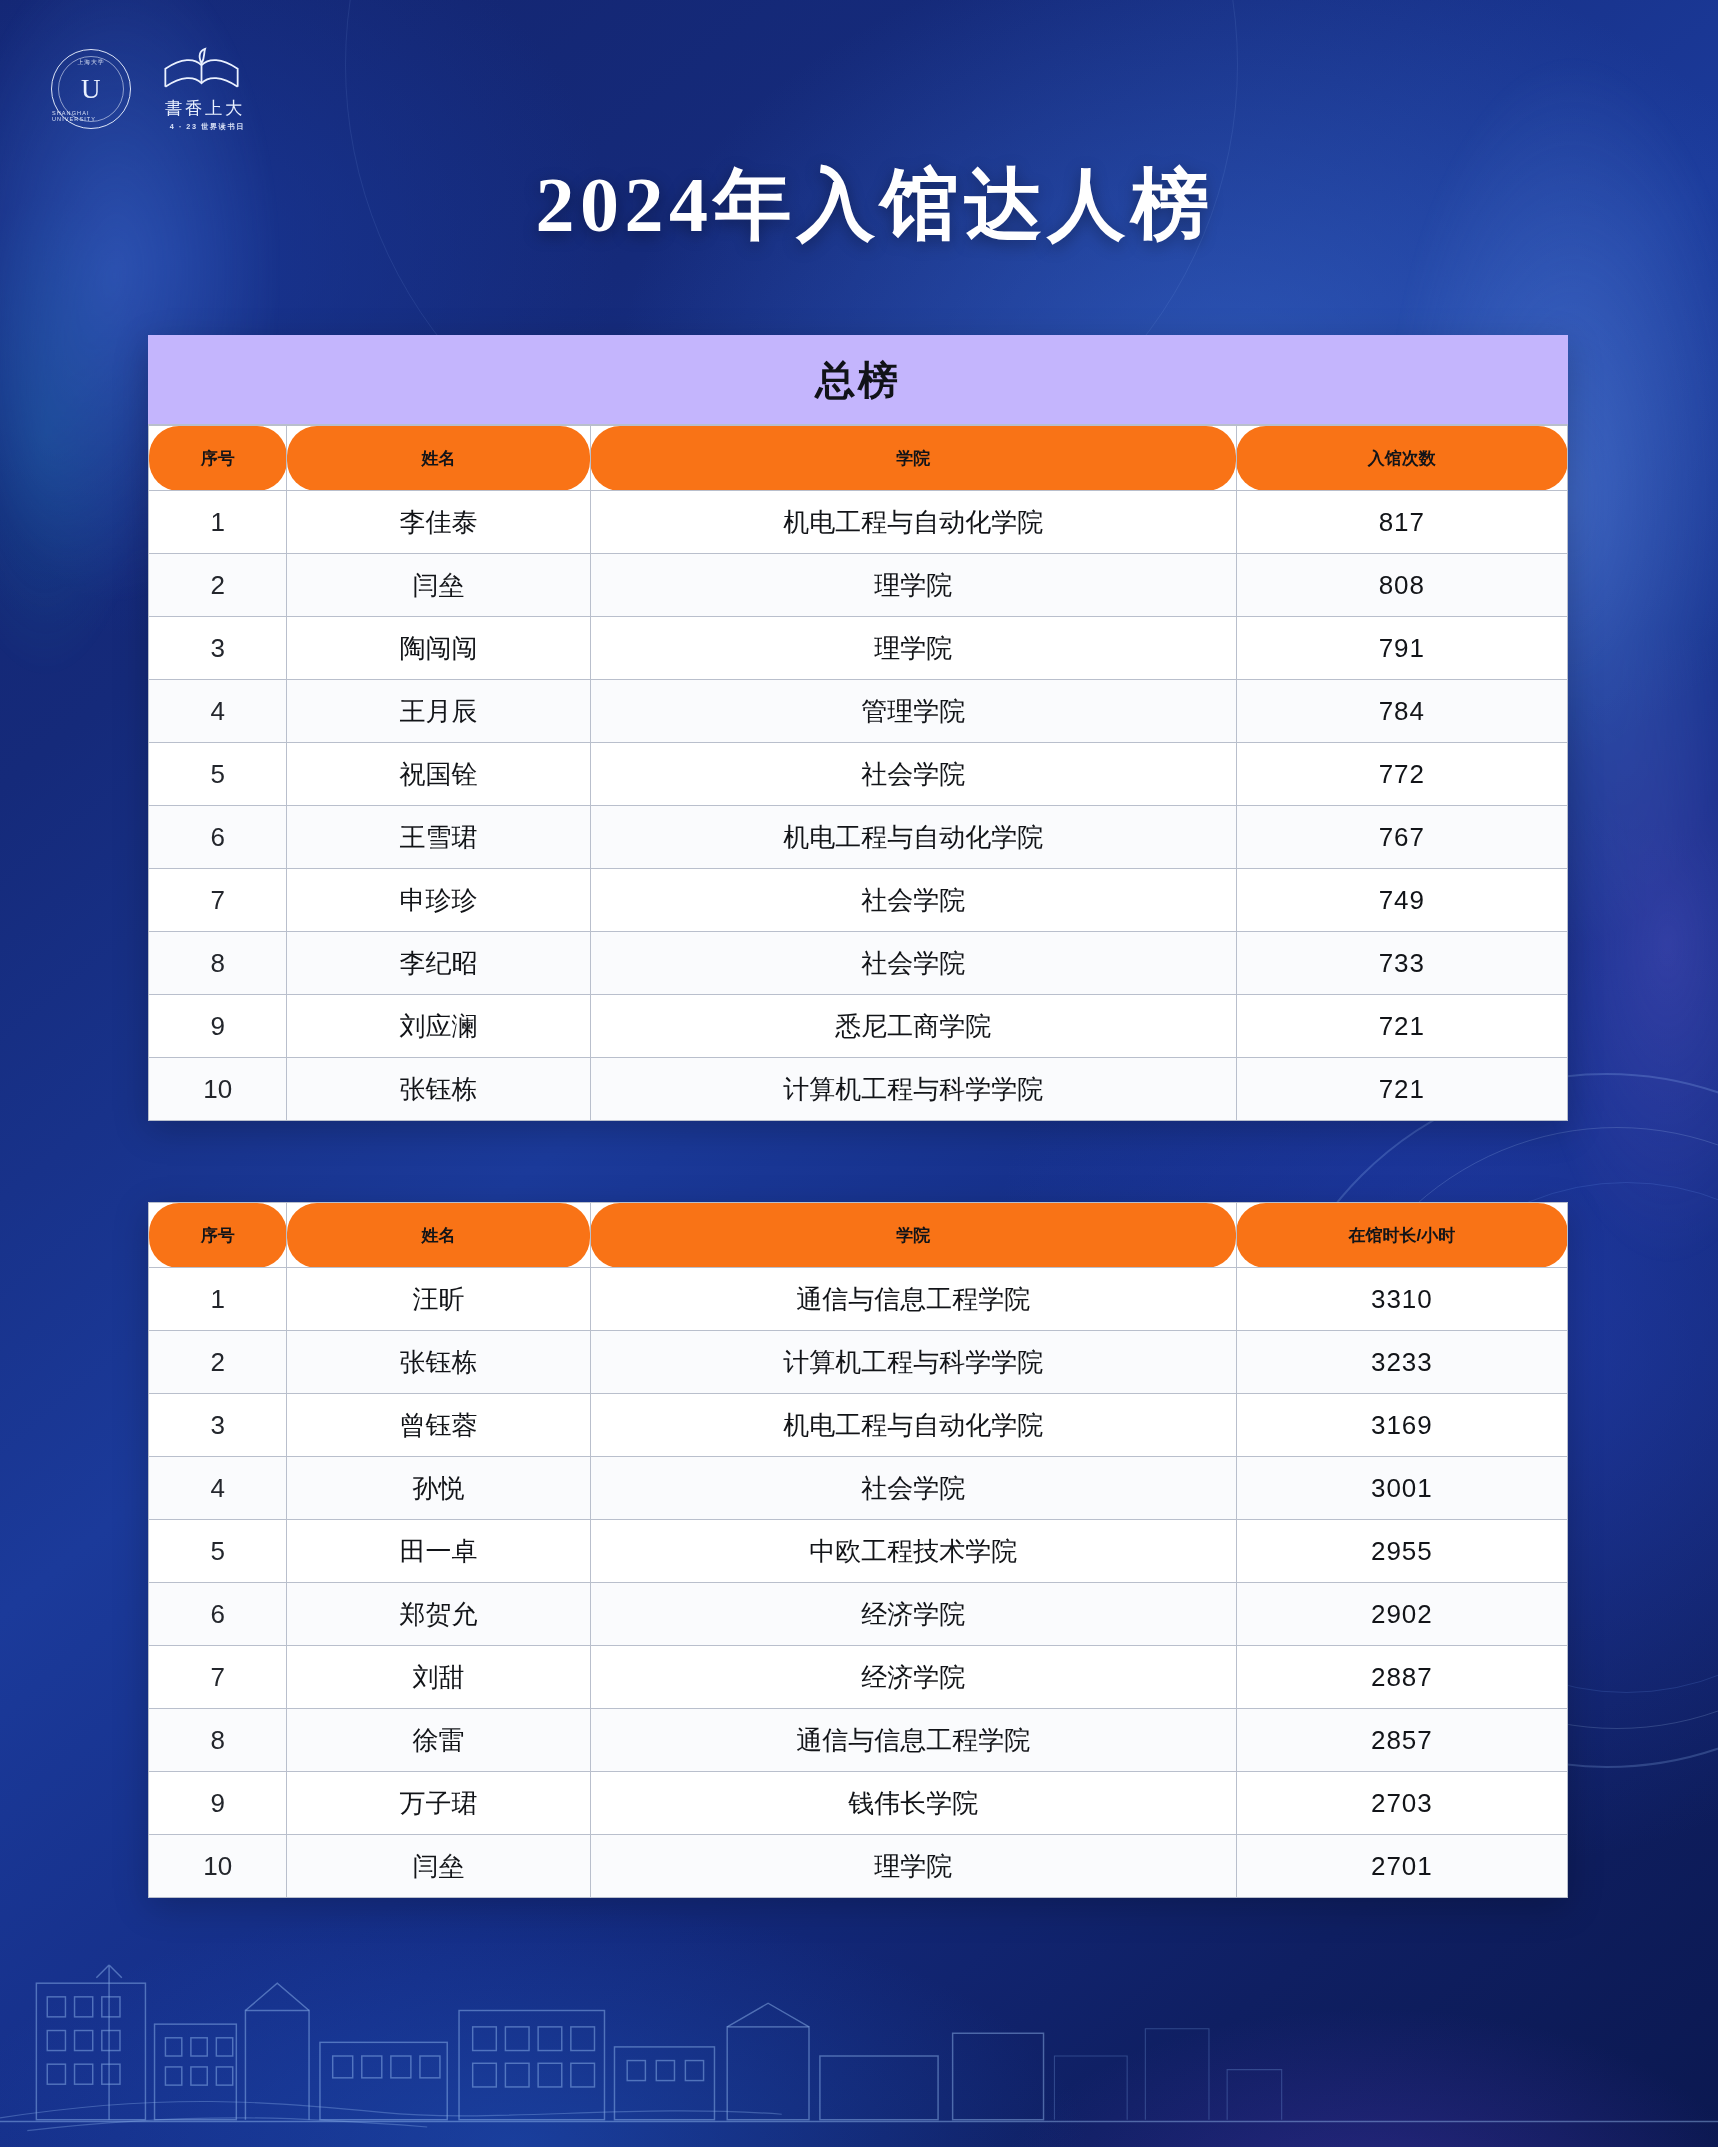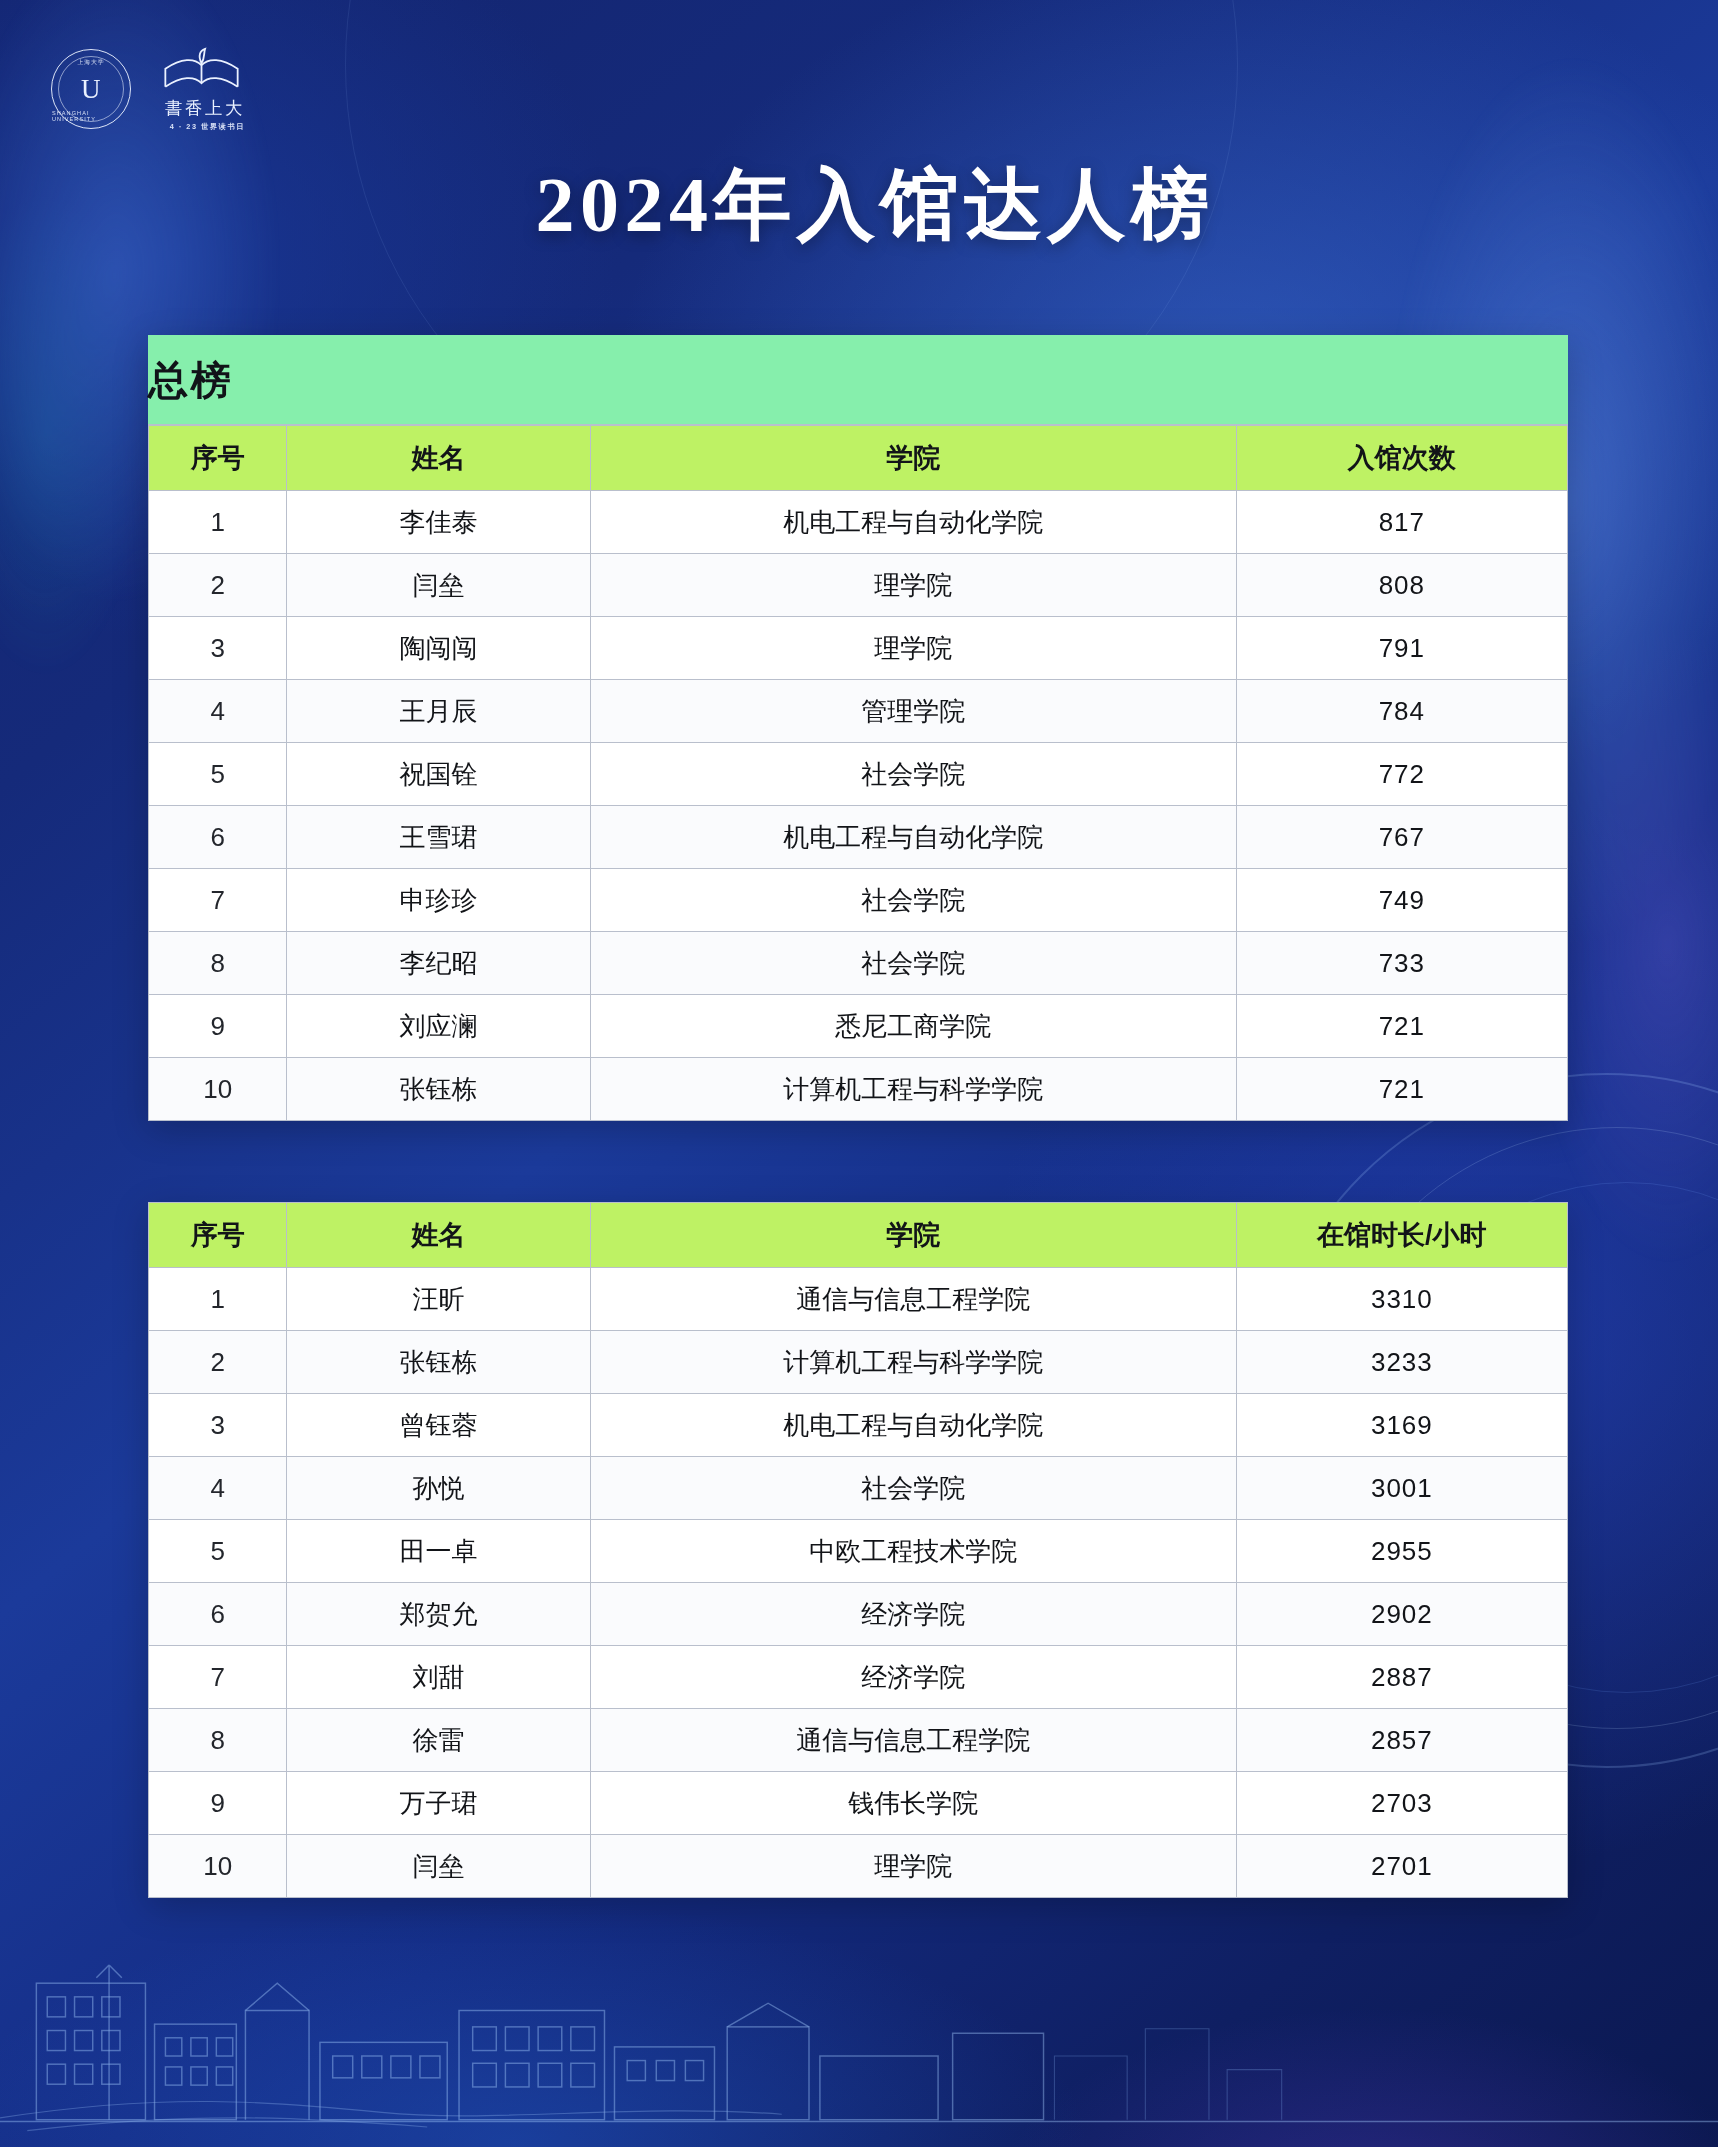--- a/index.html
+++ b/index.html
@@ -135,22 +135,23 @@
     position: absolute;
     left: 148px;
     width: 1420px;
     background: #ffffff;
     box-shadow: 0 9px 33px rgba(0,0,0,0.22);
   }
   .table-card.first { top: 335px; }
   .table-card.second { top: 1202px; }
 
   .card-title {
-    background: #86efac;
+    background: #c4b5fd;
     color: #111318;
+    text-align: center;
     font-family: "Liberation Serif", "DejaVu Serif", serif;
     font-weight: bold;
     font-size: 40px;
     letter-spacing: 2.7px;
     padding: 18px 0 16.4px;
     border-bottom: 0.9px solid #b9bfcc;
   }
 
   table {
     width: 100%;
@@ -161,24 +162,25 @@
   th, td {
     border: 0.9px solid #b9bfcc;
     text-align: center;
     color: #121418;
     font-size: 26px;
     height: 62px;
     padding: 0 5.5px;
     font-family: "Liberation Sans", "DejaVu Sans", sans-serif;
   }
   thead th {
-    background: #bef264;
+    background: #f97316;
     font-weight: bold;
-    font-size: 27px;
+    font-size: 17px;
     height: 64px;
+    border-radius: 30px;
   }
   col.c-rank { width: 114px; }
   col.c-name { width: 250px; }
   col.c-school { width: 532px; }
   col.c-value { width: 273px; }
   tbody tr:nth-child(even) td { background: #fafbfd; }
   tbody tr td:first-child { color: #23262c; }
   td.num { letter-spacing: 0.9px; }
 </style>
 </head>

